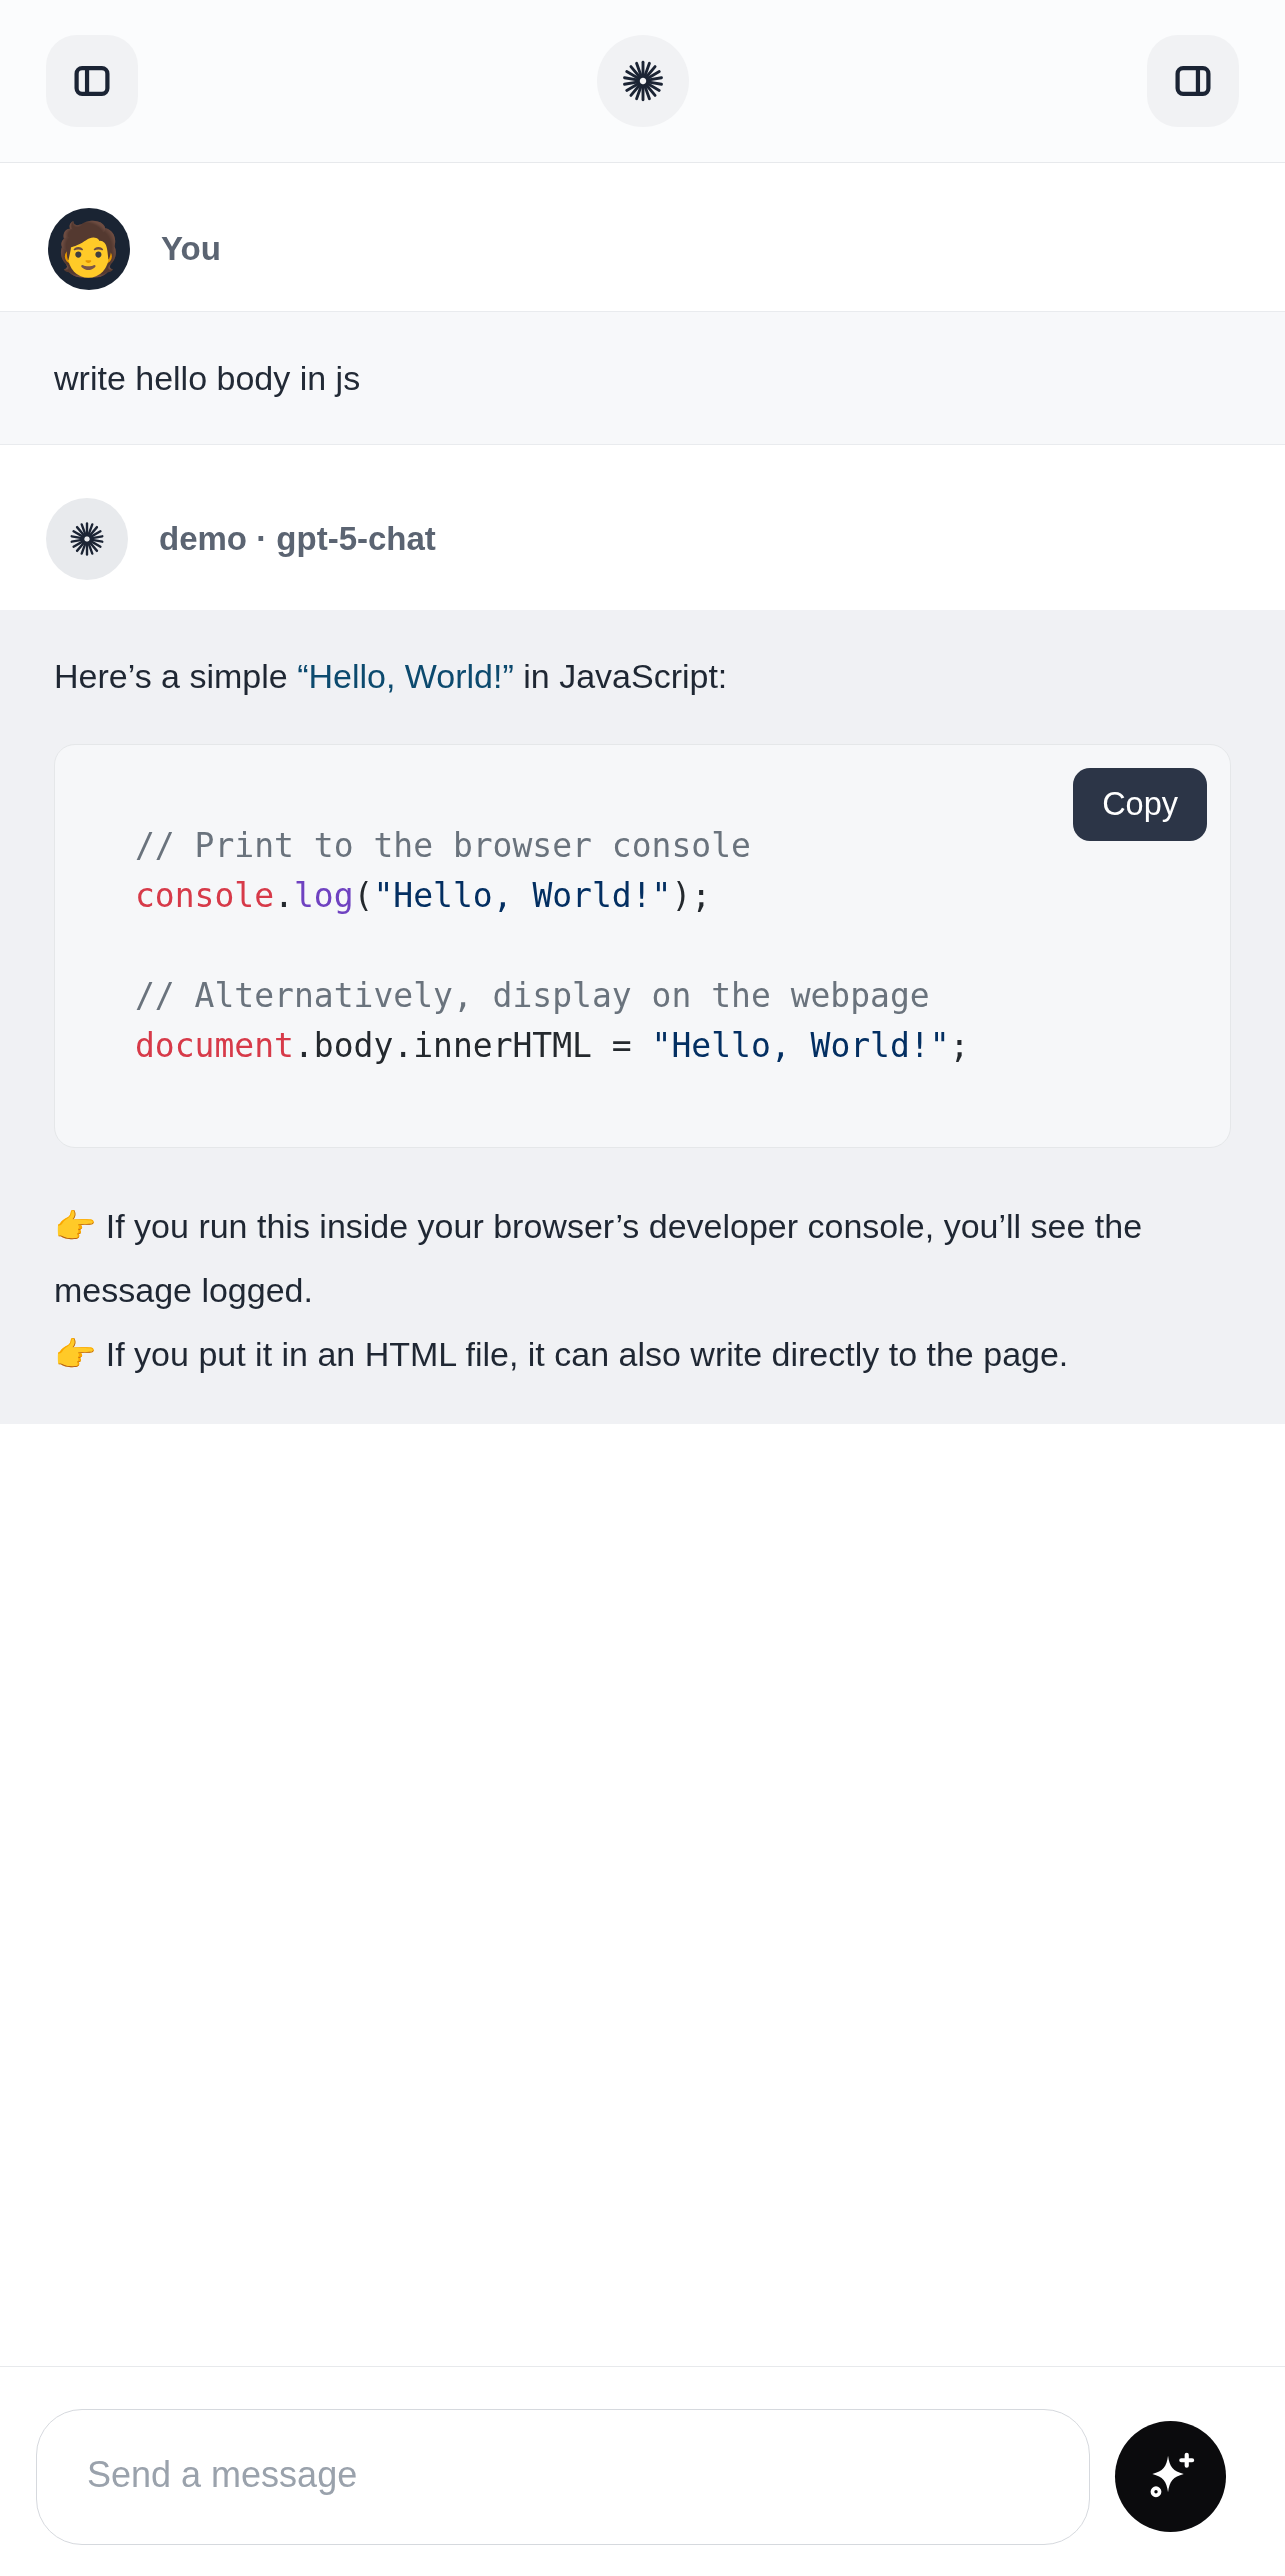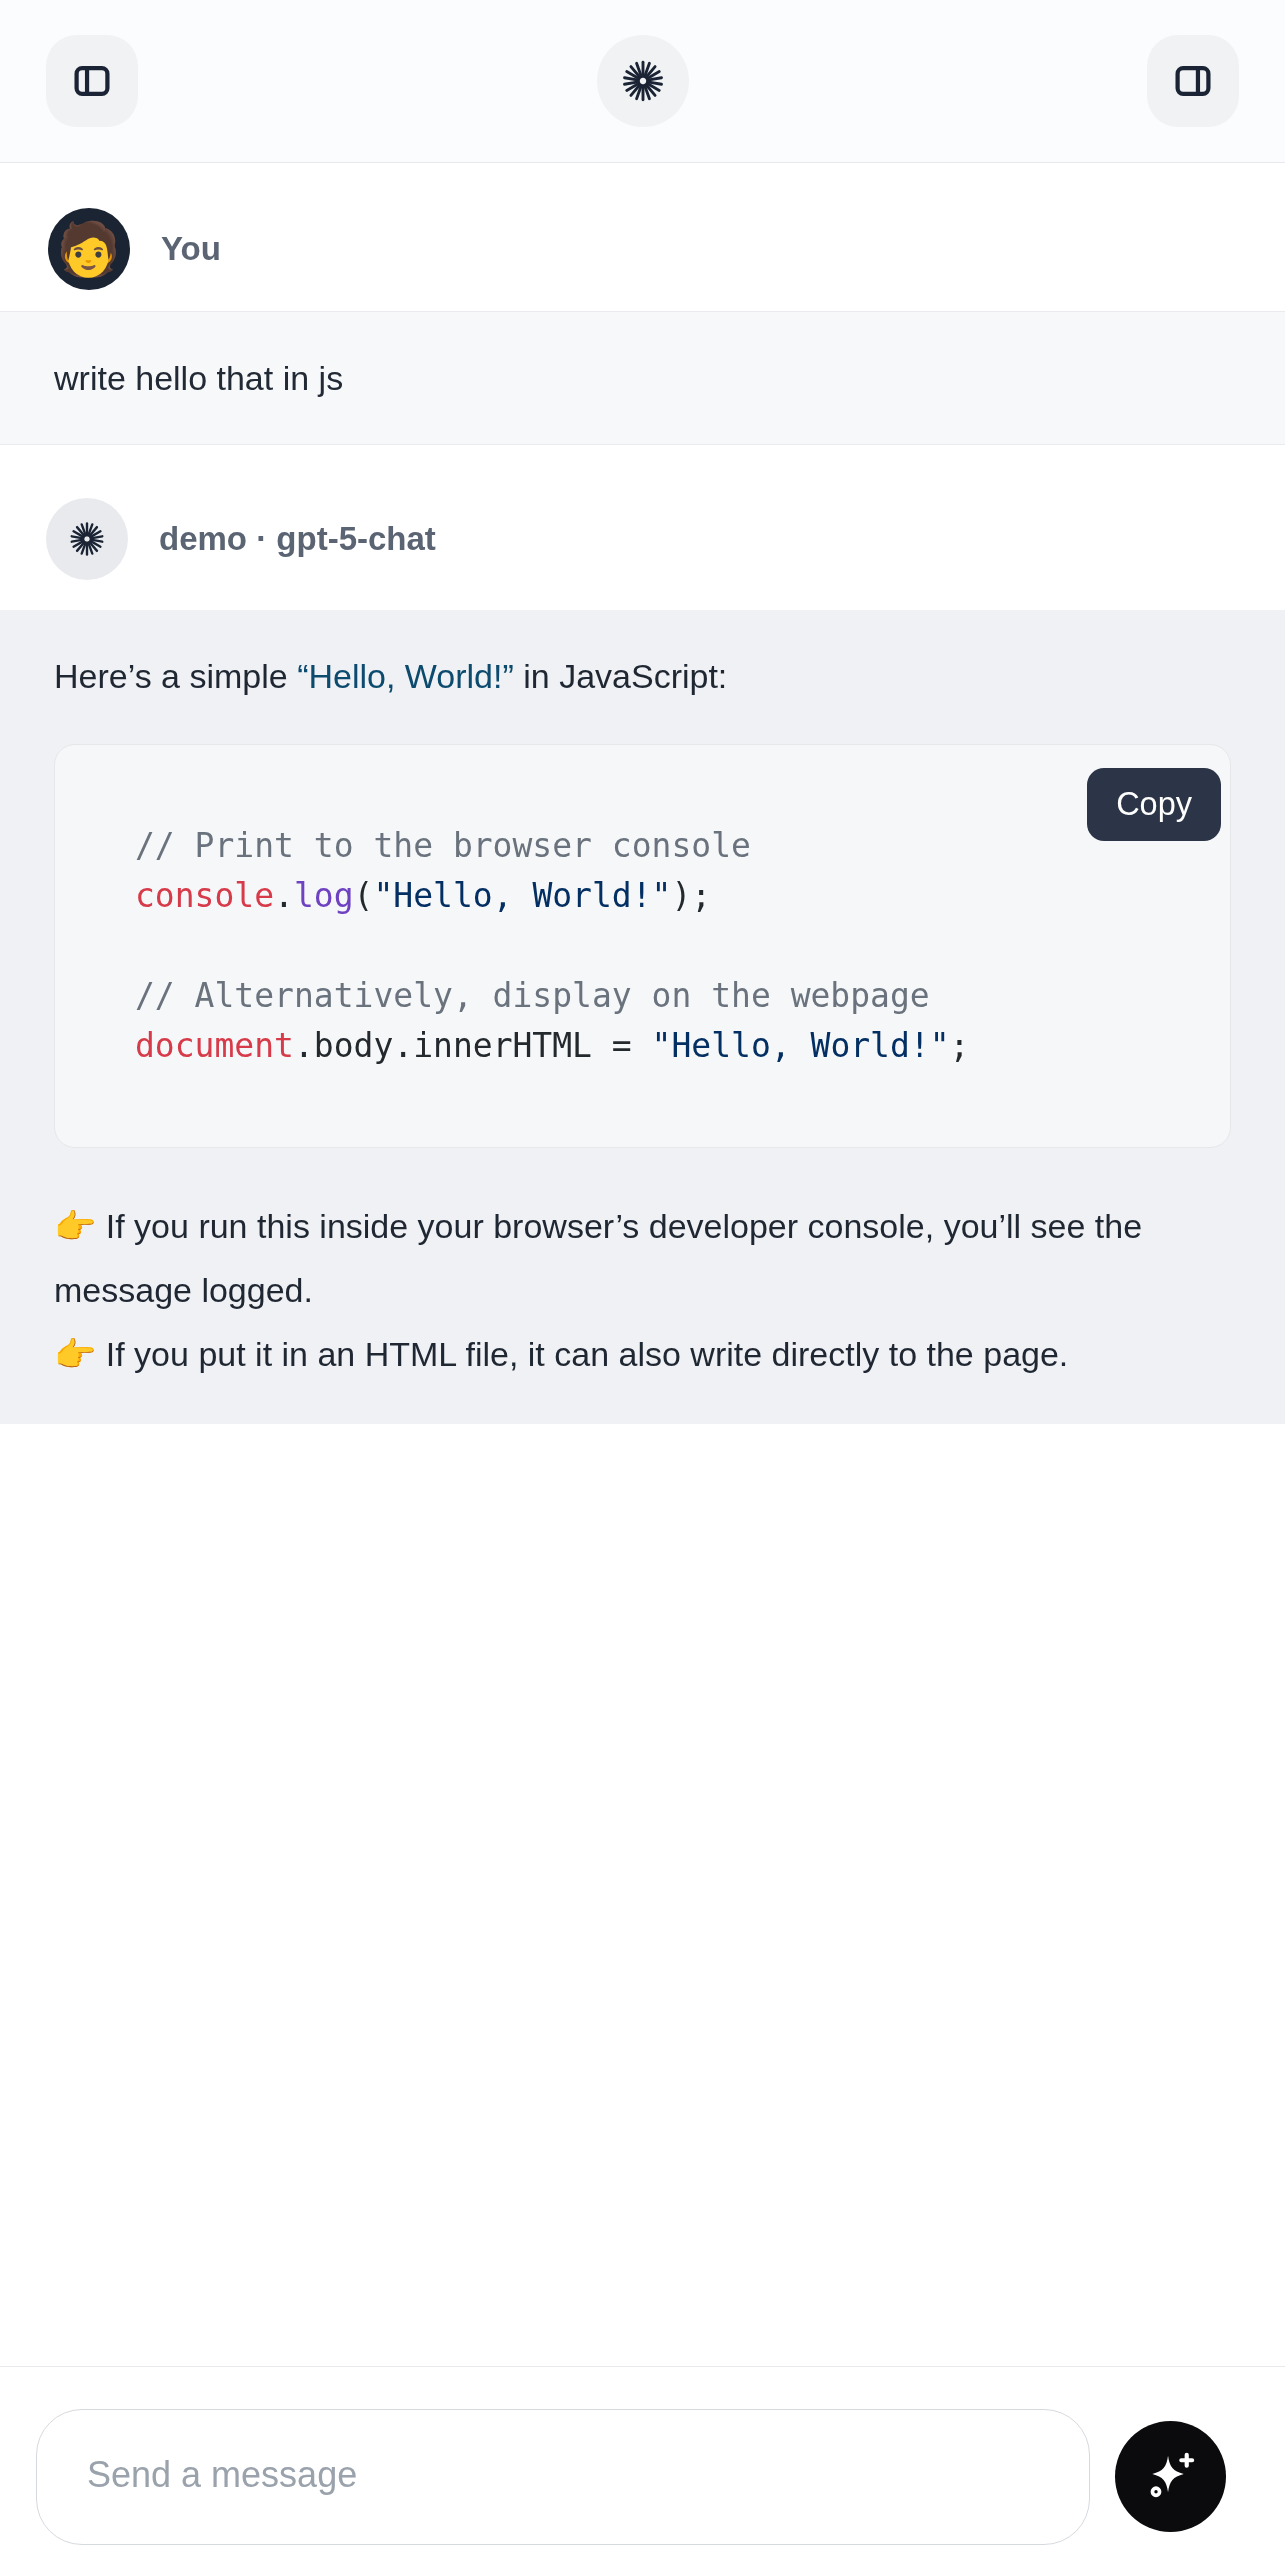--- a/index.html
+++ b/index.html
@@ -59,21 +59,21 @@
     font-family:"DejaVu Sans Mono","Liberation Mono",monospace;
     font-size:33px; line-height:50px; color:#24292e; white-space:pre;
   }
   .code-line { height:50px; }
   .tok-comment  { color:#6a737d;text-align:center; }
   .tok-keyword  { color:#d73a49; }
   .tok-function { color:#6f42c1; }
   .tok-string   { color:#032f62; }
   .tok-plain    { color:#24292e; }
   .copy-btn {
-    position:absolute; top:23px; right:9px;
+    position:absolute; top:23px; right:23px;
     background:#2c3547; color:#ffffff; border:none; cursor:pointer;
     font-family:"Liberation Sans",sans-serif; font-size:32.5px; font-weight:500;
     padding:0 29px; height:73px; border-radius:17px;
   }
 
   .tips { margin-top:46px; }
   .question { margin-top:48px; }
 
   
   .composer {
@@ -155,21 +155,21 @@
   <main class="chat">
 
     <div class="author-row">
       <div class="avatar user">
         <span>🧑</span>
       </div>
       <span class="author-label">You</span>
     </div>
 
     <div class="user-band">
-      <p>write hello that in js</p>
+      <p>write hello body in js</p>
     </div>
 
     <div class="author-row assistant">
       <div class="avatar bot">
         <span>
           <svg width="38" height="38" viewBox="0 0 24 24" fill="none" style="display:block">
               <use href="#burst-shape"></use>
             </svg>
         </span>
       </div>

